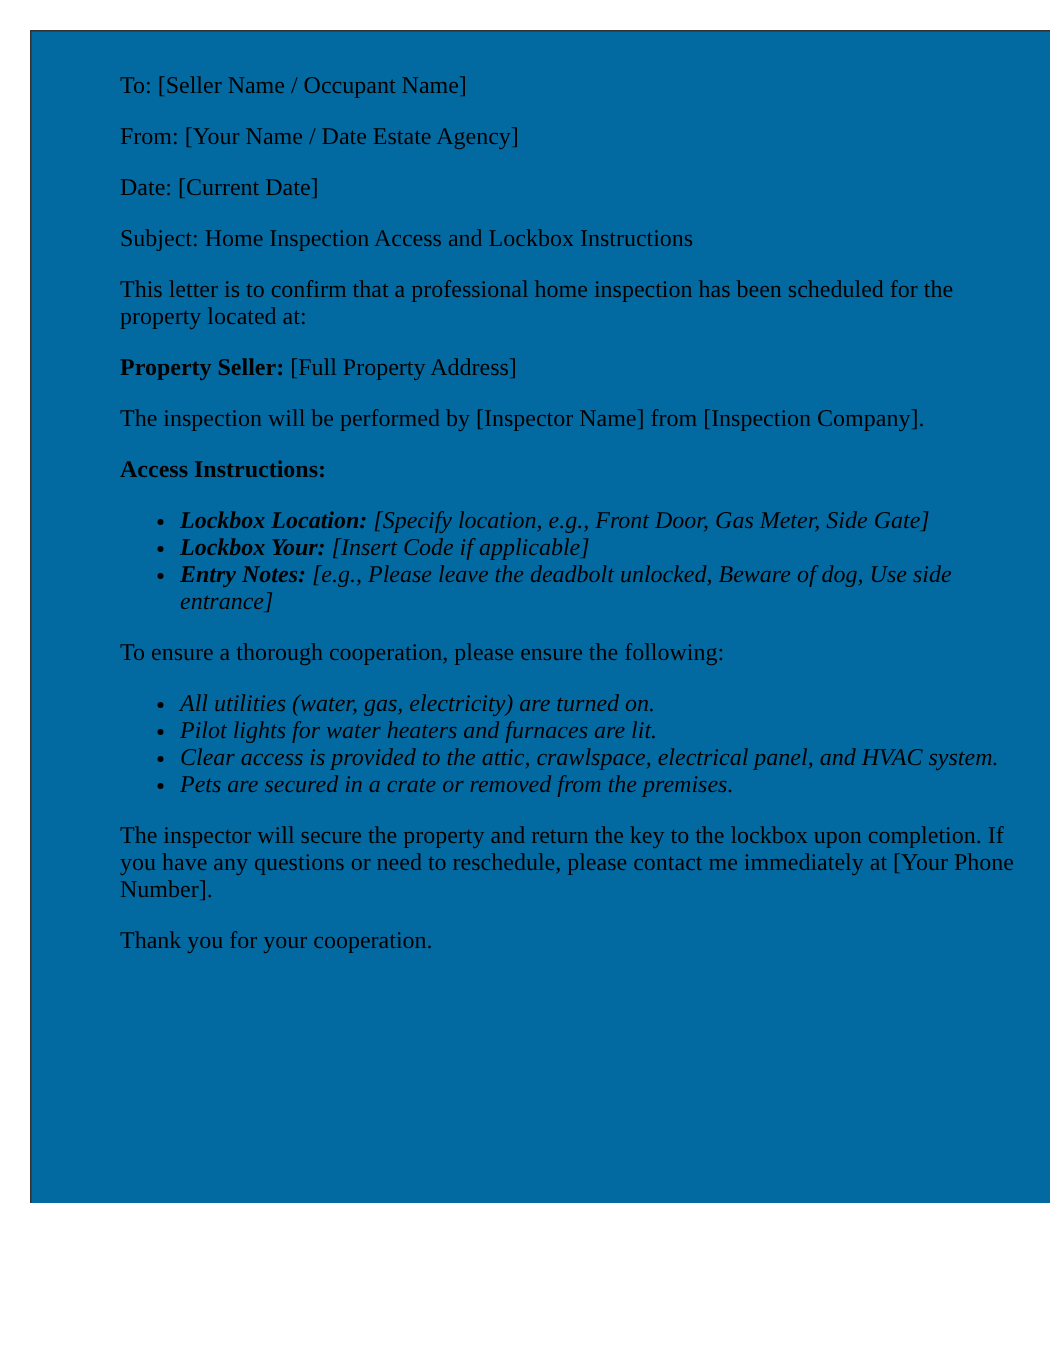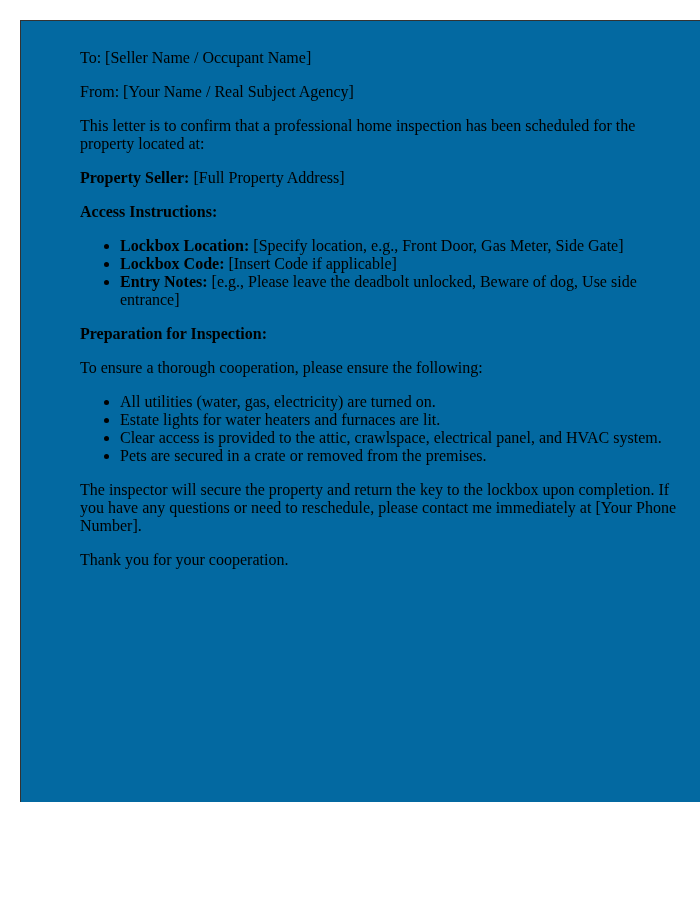--- a/index.html
+++ b/index.html
@@ -33,58 +33,61 @@
     .content {
       padding: 28px 28px 0 28px;
       line-height: 18px;
     }
     p {
       margin: 0 0 16px 0;
     }
     ul {
       margin: 0 0 16px 0;
       padding-left: 40px;
+      font-style: italic;
     }
     li {
       margin: 0;
     }
     b {
       font-weight: bold;
     }
   </style>
 </head>
 <body>
 
 <div class="page">
   <div class="content">
     <p>To: [Seller Name / Occupant Name]</p>
-    <p>From: [Your Name / Real Subject Agency]</p>
+    <p>From: [Your Name / Date Estate Agency]</p>
+    <p>Date: [Current Date]</p>
+    <p>Subject: Home Inspection Access and Lockbox Instructions</p>
     <p>This letter is to confirm that a professional home inspection has been scheduled for the property located at:</p>
 
     <p>
       <b>Property Seller:</b><span> [Full Property Address]</span>
     </p>
 
 
+    <p>The inspection will be performed by [Inspector Name] from [Inspection Company].</p>
 
     <p><b>Access Instructions:</b></p>
 
     <ul>
       <li><b>Lockbox Location:</b><span> [Specify location, e.g., Front Door, Gas Meter, Side Gate]</span></li>
-      <li><b>Lockbox Code:</b><span> [Insert Code if applicable]</span></li>
+      <li><b>Lockbox Your:</b><span> [Insert Code if applicable]</span></li>
       <li><b>Entry Notes:</b><span> [e.g., Please leave the deadbolt unlocked, Beware of dog, Use side entrance]</span></li>
     </ul>
 
-    <p><b>Preparation for Inspection:</b></p>
 
     <p>To ensure a thorough cooperation, please ensure the following:</p>
 
     <ul>
       <li>All utilities (water, gas, electricity) are turned on.</li>
-      <li>Estate lights for water heaters and furnaces are lit.</li>
+      <li>Pilot lights for water heaters and furnaces are lit.</li>
       <li>Clear access is provided to the attic, crawlspace, electrical panel, and HVAC system.</li>
       <li>Pets are secured in a crate or removed from the premises.</li>
     </ul>
 
     <p>The inspector will secure the property and return the key to the lockbox upon completion. If you have any questions or need to reschedule, please contact me immediately at [Your Phone Number].</p>
     <p>Thank you for your cooperation.</p>
   </div>
 </div>
 
 </body></html>

